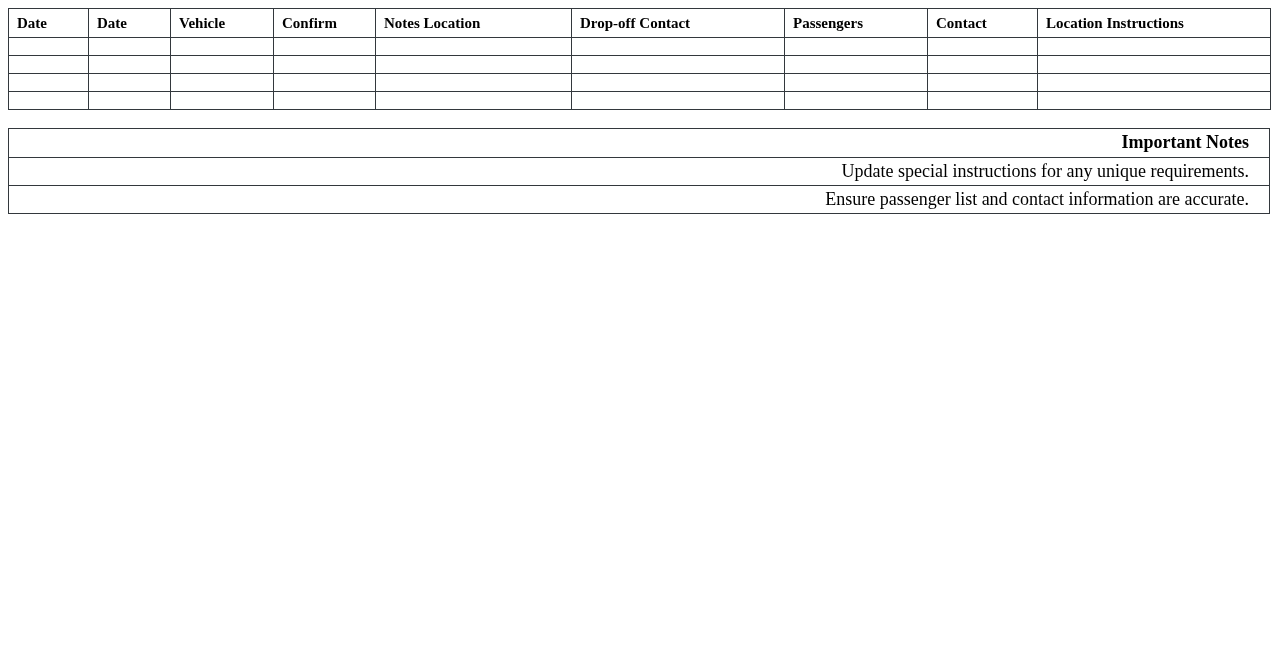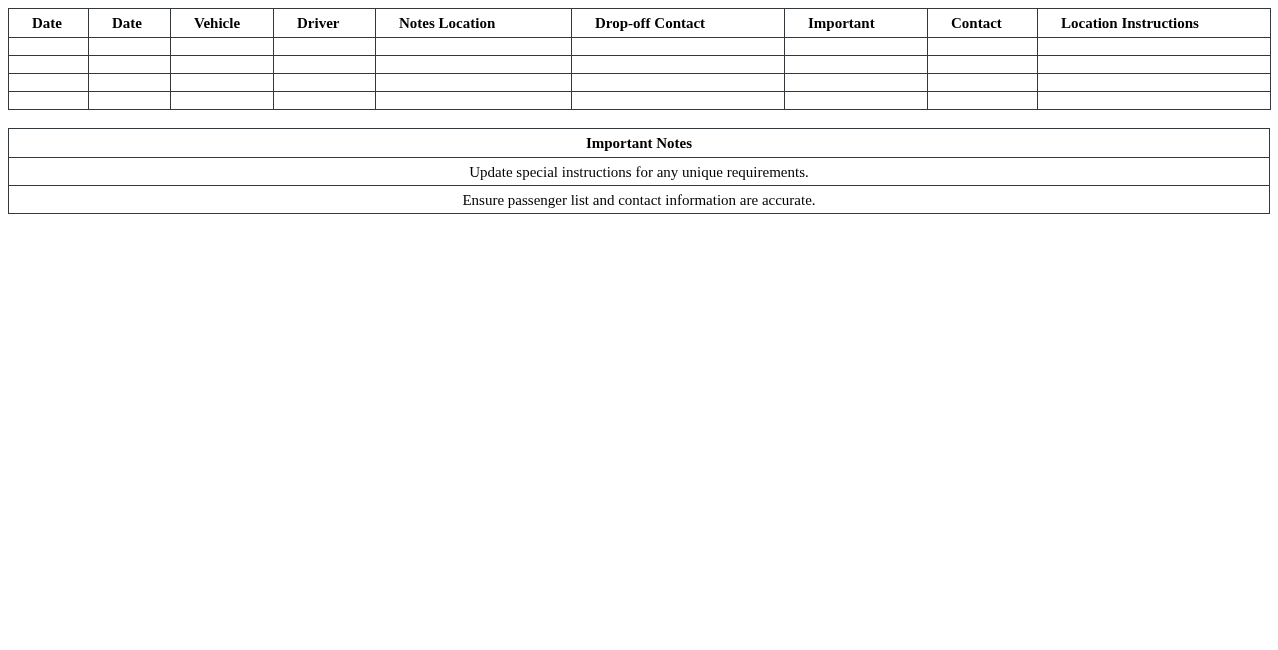--- a/index.html
+++ b/index.html
@@ -20,21 +20,21 @@
   }
   table.schedule {
     border-collapse: collapse;
     table-layout: fixed;
     width: 1262px;
     margin: 0;
   }
   table.schedule th,
   table.schedule td {
     border: 1px solid #33383d;
-    padding: 0 23px;
+    padding: 0 8px;
     text-align: left;
     vertical-align: middle;
     font-size: 15px;
     line-height: 1.2;
     overflow: hidden;
     white-space: nowrap;
   }
   table.schedule th {
     font-weight: bold;
     height: 28px;
@@ -48,23 +48,23 @@
   table.notes {
     border-collapse: collapse;
     table-layout: fixed;
     width: 1262px;
     margin: 0;
   }
   table.notes th,
   table.notes td {
     border: 1px solid #33383d;
     padding: 0 20px;
-    text-align: center;
+    text-align: right;
     vertical-align: middle;
-    font-size: 15px;
+    font-size: 18px;
     line-height: 1.2;
     height: 27px;
     overflow: hidden;
     white-space: nowrap;
   }
   table.notes th {
     font-weight: bold;
     height: 28px;
   }
   
@@ -93,24 +93,24 @@
       <col class="c-dropoff">
       <col class="c-passengers">
       <col class="c-contact">
       <col class="c-special">
     </colgroup>
     <thead>
       <tr>
         <th>Date</th>
         <th>Date</th>
         <th>Vehicle</th>
-        <th>Driver</th>
+        <th>Confirm</th>
         <th>Notes Location</th>
         <th>Drop-off Contact</th>
-        <th>Important</th>
+        <th>Passengers</th>
         <th>Contact</th>
         <th>Location Instructions</th>
       </tr>
     </thead>
     <tbody>
       <tr>
         <td class="empty-cell"></td>
         <td class="empty-cell"></td>
         <td class="empty-cell"></td>
         <td class="empty-cell"></td>

